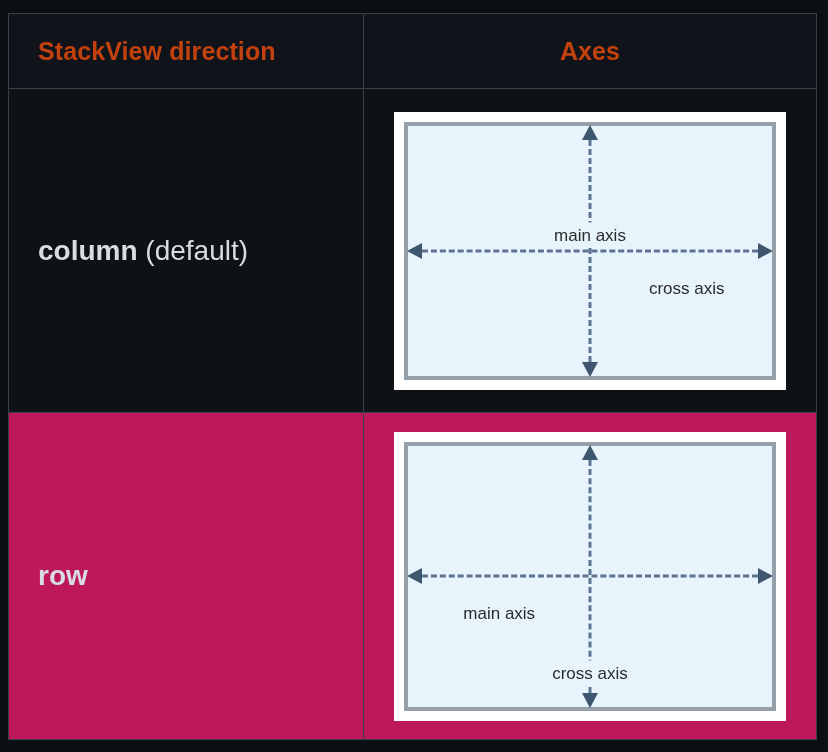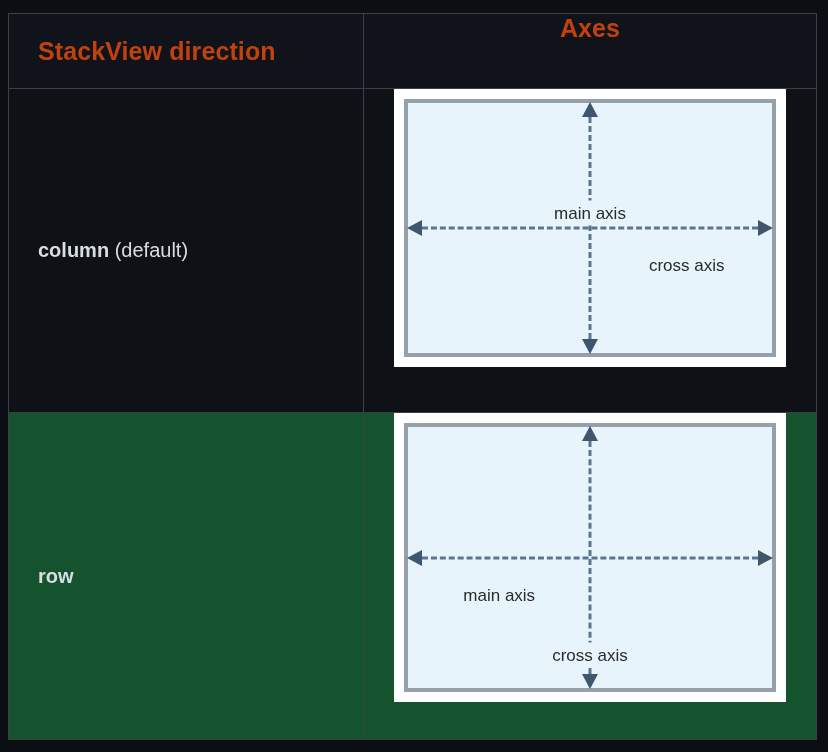--- a/index.html
+++ b/index.html
@@ -41,52 +41,52 @@
   }
   #body-row-1 {
     top: 75px;
     height: 324px;
     background: #0e1116;
     border-bottom: 1px solid #3a4048;
   }
   #body-row-2 {
     top: 399px;
     height: 326px;
-    background: #14532d;
+    background: #be185d;
   }
 
   .cell-label {
     width: 355px;
     box-sizing: border-box;
     border-right: 1px solid #3a4048;
     display: flex;
     align-items: center;
   }
   .cell-diagram {
     flex: 1;
     box-sizing: border-box;
     display: flex;
-    align-items: flex-start;
+    align-items: center;
     justify-content: center;
   }
 
   
   .hdr-text {
     font-size: 25px;
     font-weight: bold;
     color: #c2410c;
     letter-spacing: 0.1px;
   }
   #header-row .cell-label { justify-content: flex-start; padding-left: 29px; }
   #header-row .cell-diagram { justify-content: center; }
 
   
   .row-label {
     padding-left: 29px;
-    font-size: 20px;
+    font-size: 28px;
     color: #d8dce3;
     white-space: nowrap;
   }
   .row-label .strong { font-weight: bold; }
   .row-label .reg { font-weight: normal; }
 
   
   .diagram-frame {
     background: #ffffff;
     padding: 10px;

